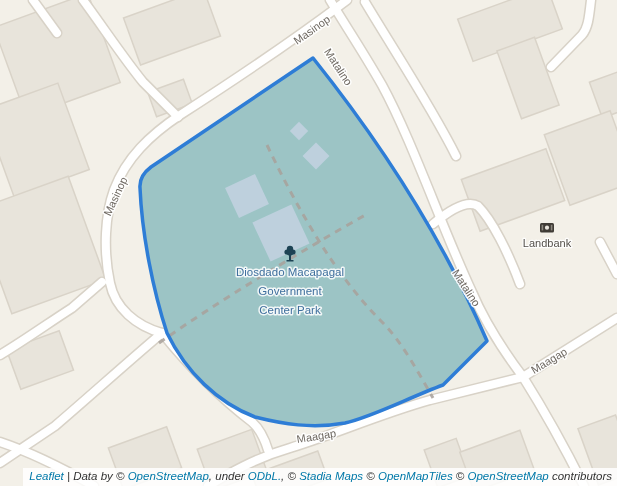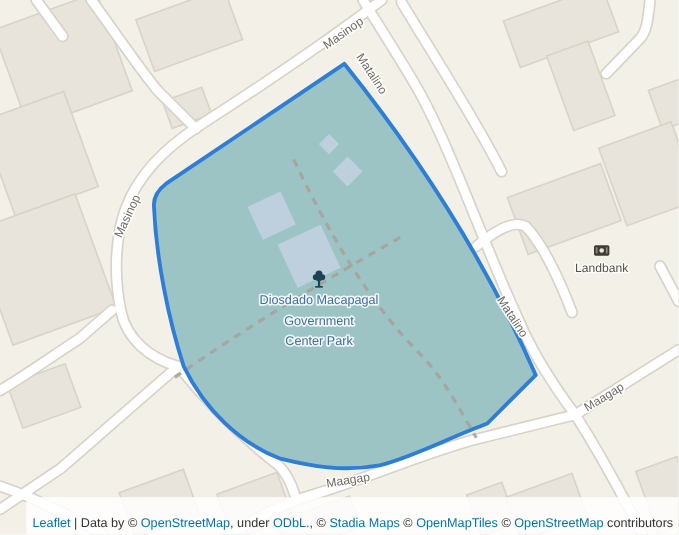--- a/index.html
+++ b/index.html
@@ -13,22 +13,22 @@
     font-family:"Liberation Sans","DejaVu Sans",sans-serif;
     paint-order:stroke;stroke:rgba(255,255,255,0.9);stroke-width:3px;
     stroke-linejoin:round;
   }
   .street-label{font-size:11px;fill:#6e6861;}
   .poi-label{font-size:11px;fill:#54504b;stroke-width:2.5px;}
   .park-label{font-size:11.5px;font-weight:500;fill:#3f6f9d;stroke:rgba(255,255,255,0.85);}
   .attribution{
     position:absolute;right:0;bottom:0;height:17px;line-height:17px;
     background:rgba(255,255,255,0.85);
-    padding:16px 5px 1px 6px;font-size:11.5px;color:#333;
-    white-space:pre;z-index:10;
+    padding:0 5px 1px 6px;font-size:11.5px;color:#333;
+    white-space:pre;z-index:10;font-style:italic;
   }
   .attribution .link{color:#0078a8;cursor:pointer;text-decoration:none;}
 </style>
 </head>
 <body>
 
 <div id="map-frame">
 <svg width="617" height="486" viewBox="0 0 617 486">
 
   <rect x="0" y="0" width="617" height="486" fill="#f3f0e8"></rect>

